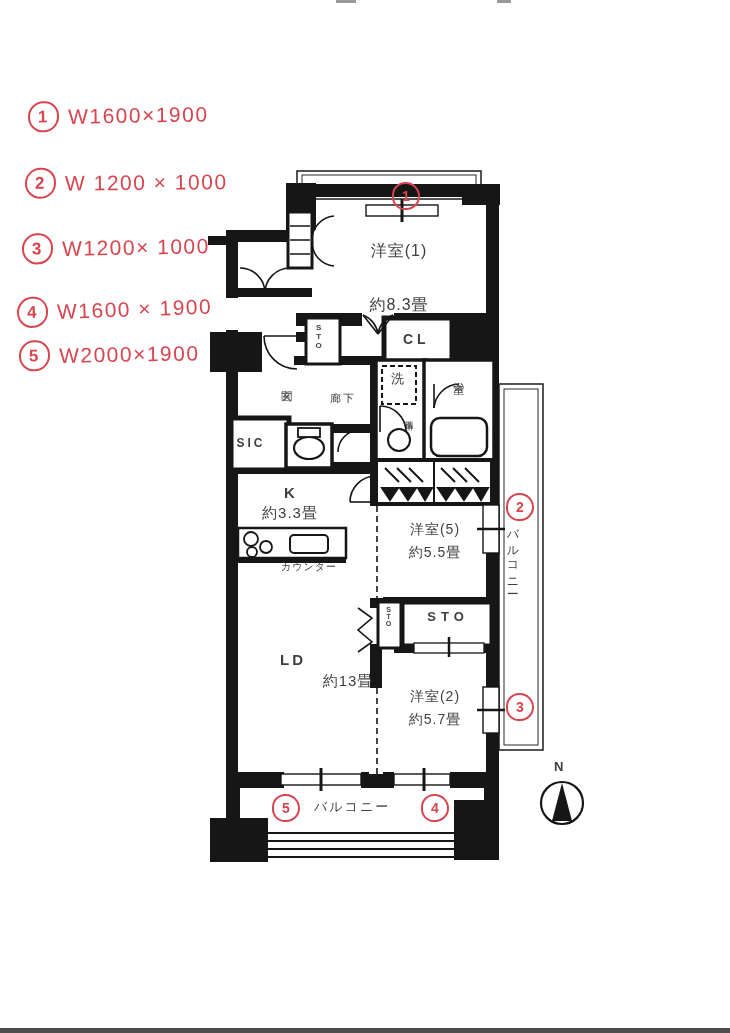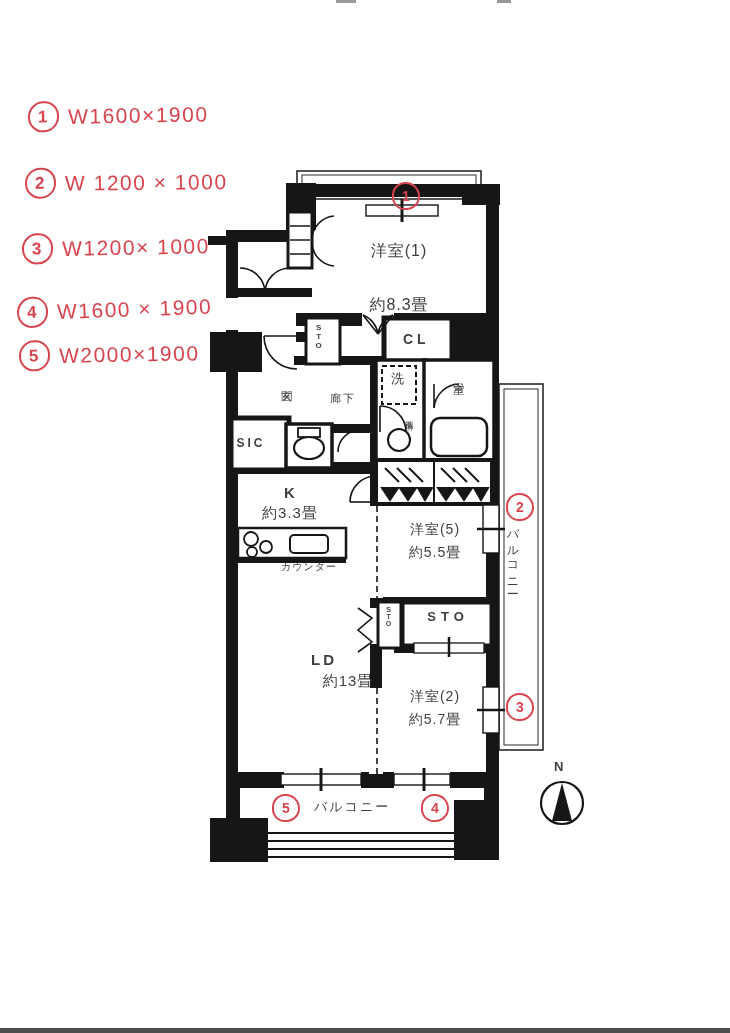--- a/index.html
+++ b/index.html
@@ -249,21 +249,21 @@
   <div class="lbl jp center" style="left:379px;top:544px;width:112px;font-size:14px;">約5.5畳</div>
 
   <div class="lbl jp v" style="left:505px;top:520px;font-size:12px;letter-spacing:3px;">バルコニー</div>
 
   <div class="lbl v" style="left:384px;top:606px;font-size:7px;letter-spacing:0;">STO</div>
   <div class="lbl center" style="left:406px;top:610px;width:84px;font-size:13px;letter-spacing:5px;">STO</div>
 
   <div class="lbl jp center" style="left:379px;top:688px;width:112px;font-size:14px;">洋室(2)</div>
   <div class="lbl jp center" style="left:379px;top:711px;width:112px;font-size:14px;">約5.7畳</div>
 
-  <div class="lbl center" style="left:254px;top:651px;width:140px;font-size:15px;letter-spacing:3px;">LD</div>
+  <div class="lbl center" style="left:223px;top:651px;width:140px;font-size:15px;letter-spacing:3px;">LD</div>
   <div class="lbl jp center" style="left:238px;top:672px;width:140px;font-size:15px;padding-left:40px;">約13畳</div>
 
   <div class="lbl jp" style="left:314px;top:800px;font-size:13px;letter-spacing:2px;">バルコニー</div>
 
   <div class="lbl" style="left:554px;top:760px;font-size:13px;">N</div>
 
   <div class="scan-smudge" style="left:336px;width:20px;"></div>
   <div class="scan-smudge" style="left:497px;width:14px;"></div>
   <div class="scan-bottom"></div>
 </div>

